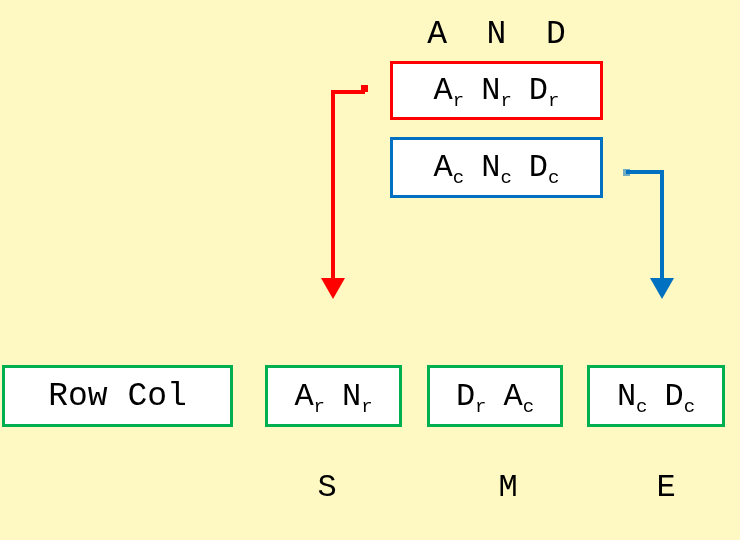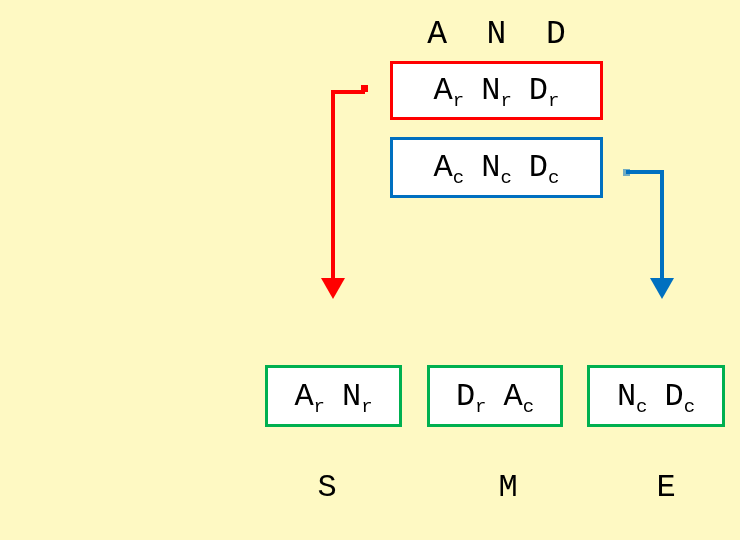--- a/index.html
+++ b/index.html
@@ -61,20 +61,23 @@
       <polyline points="365,92 333,92 333,280" fill="none" stroke-width="4" stroke="#FF0000"></polyline>
       <polygon points="333,299 321,278 345,278" fill="#FF0000"></polygon>
     </g>
     <g>
       <rect x="623" y="169" width="7" height="7" opacity="0.55" fill="#0070C0"></rect>
       <polyline points="626,172 662,172 662,280" fill="none" stroke-width="4" stroke="#0070C0"></polyline>
       <polygon points="662,299 650,278 674,278" fill="#0070C0"></polygon>
     </g>
   </svg>
 
+  <div class="box legend-box" style="border-color: rgb(0, 176, 80);">
+    <span class="plain-label">Row Col</span>
+  </div>
 
   <div class="box s-box" style="border-color: rgb(0, 176, 80);">
     <span class="tok"><span class="b">A</span><sub>r</sub></span>
     <span class="tok"><span class="b">N</span><sub>r</sub></span>
   </div>
 
   <div class="box m-box" style="border-color: rgb(0, 176, 80);">
     <span class="tok"><span class="b">D</span><sub>r</sub></span>
     <span class="tok"><span class="b">A</span><sub>c</sub></span>
   </div>

